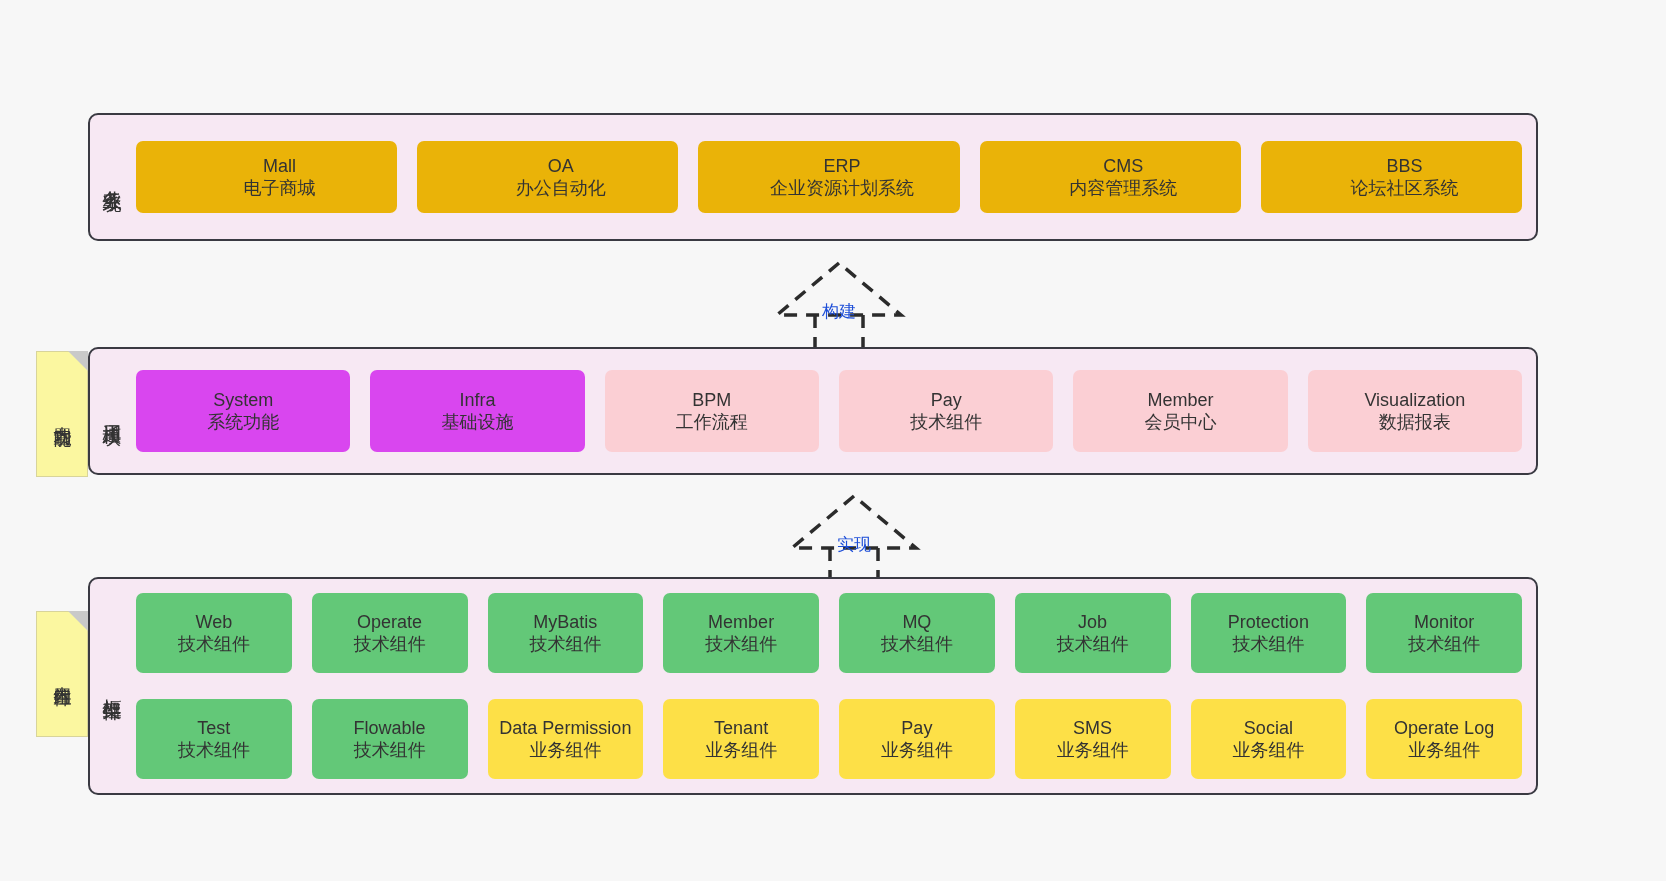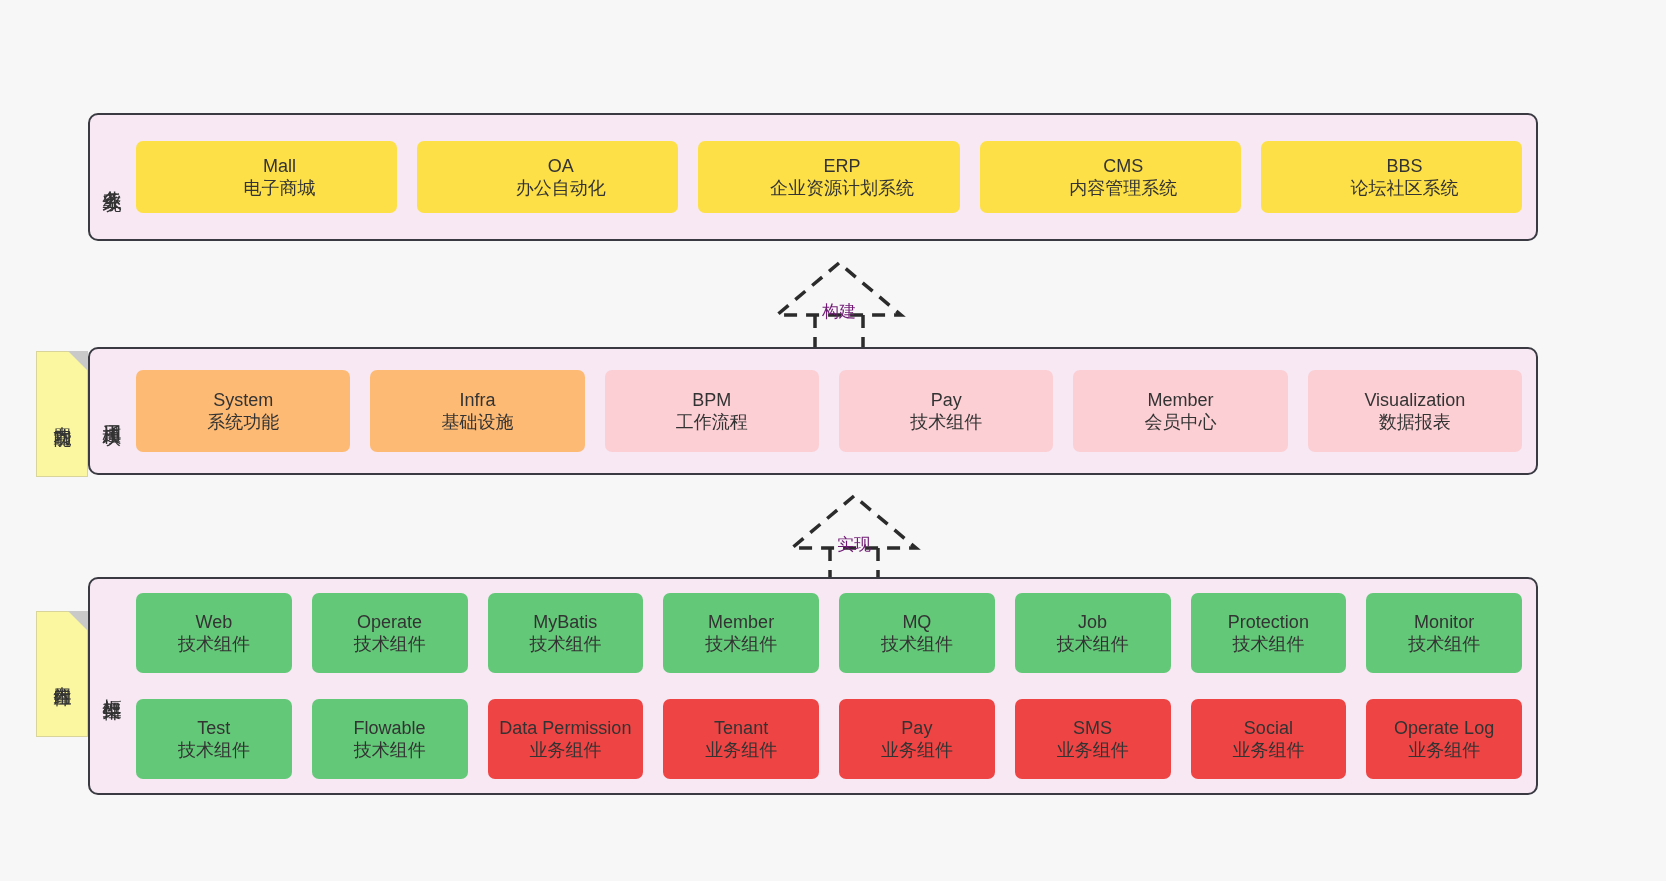--- a/index.html
+++ b/index.html
@@ -71,25 +71,25 @@
     line-height: 1.25;
     color: #333333;
     box-sizing: border-box;
     padding: 4px 6px;
     user-select: none;
   }
   .cell .en { display: block; }
   .cell .cn { display: block; }
 
   
-  .c-blue        { background: #fde047; padding-left: 32px; }
-  .c-red         { background: #fdba74; }
+  .c-blue        { background: #eab308; padding-left: 32px; }
+  .c-red         { background: #d946ef; }
   .c-red-light   { background: #fbcfd4; }
   .c-green       { background: #63c878; }
-  .c-green-light { background: #ef4444; text-align: center; }
+  .c-green-light { background: #fde047; text-align: center; }
 
   
   #layer-business { left: 88px; top: 113px; width: 1450px; height: 128px; }
   #layer-business .cell { height: 72px; }
 
   
   #layer-modules { left: 88px; top: 347px; width: 1450px; height: 128px; }
   #layer-modules .cell { height: 82px; }
 
   
@@ -135,21 +135,21 @@
     width: 160px;
     height: 92px;
   }
   .uml-arrow svg { display: block; overflow: visible; }
   .uml-arrow .arrow-label {
     position: absolute;
     left: 50%;
     transform: translateX(-50%);
     bottom: 28px;
     font-size: 17px;
-    color: #701a75;
+    color: #1d4ed8;
     background: transparent;
     white-space: nowrap;
     user-select: none;
   }
   #arrow-build     { left: 759px; top: 259px; }
   #arrow-implement { left: 774px; top: 492px; }
 </style>
 </head>
 <body>
 

